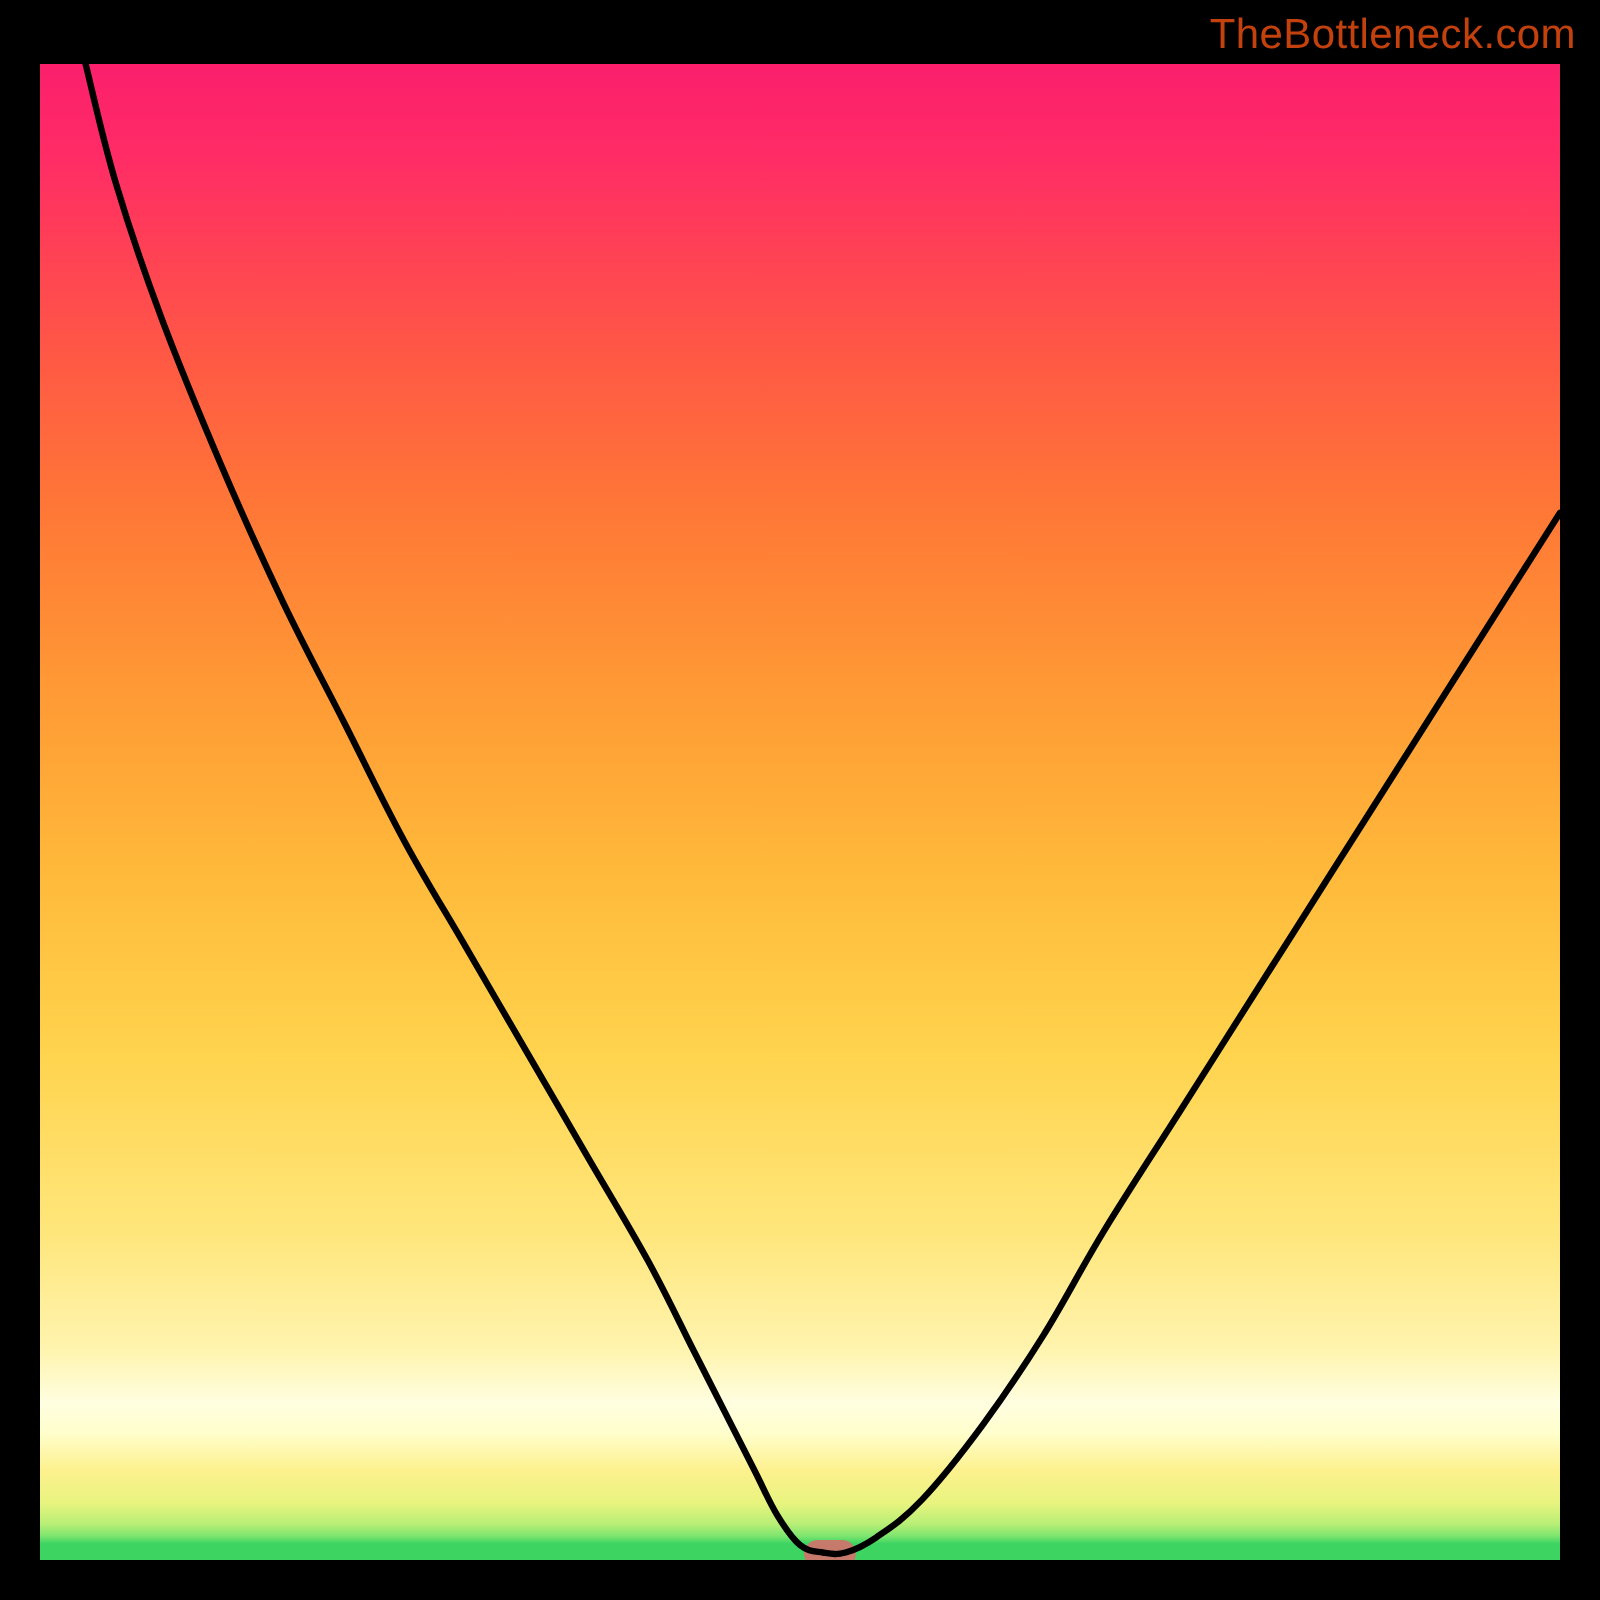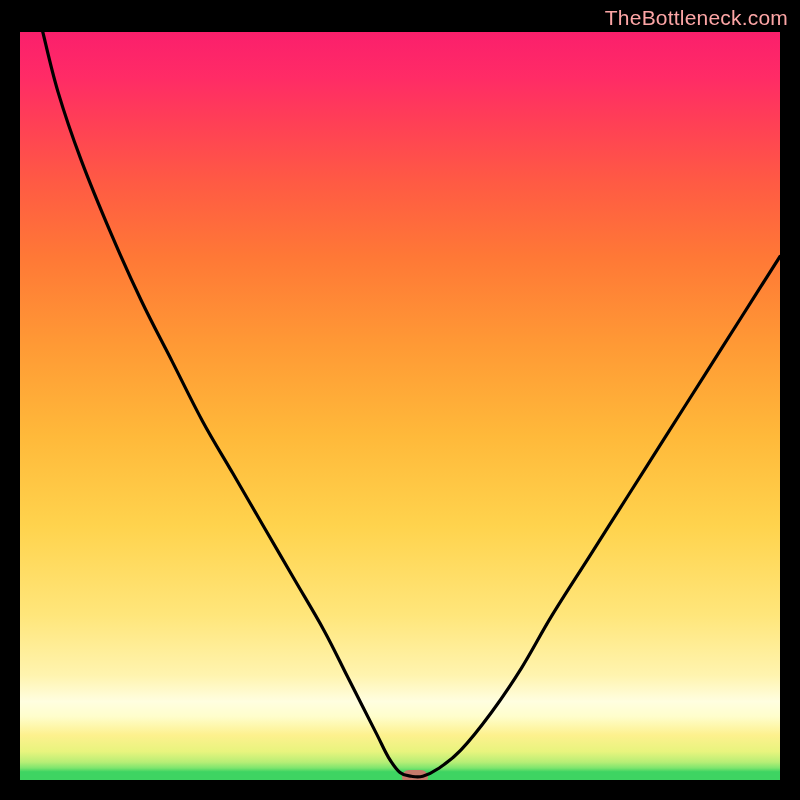--- a/index.html
+++ b/index.html
@@ -13,21 +13,21 @@
   .outer {
     position: relative;
     width: 800px;
     height: 800px;
     background: #000;
   }
   .watermark {
     position: absolute;
     top: 6px;
     right: 12px;
-    color: #fca5a5;
+    color: #c2410c;
     font-family: Arial, Helvetica, sans-serif;
     font-size: 21px;
     font-weight: 500;
     letter-spacing: 0.2px;
     z-index: 5;
   }
   .plot-area {
     position: absolute;
     left: 20px;
     top: 32px;

